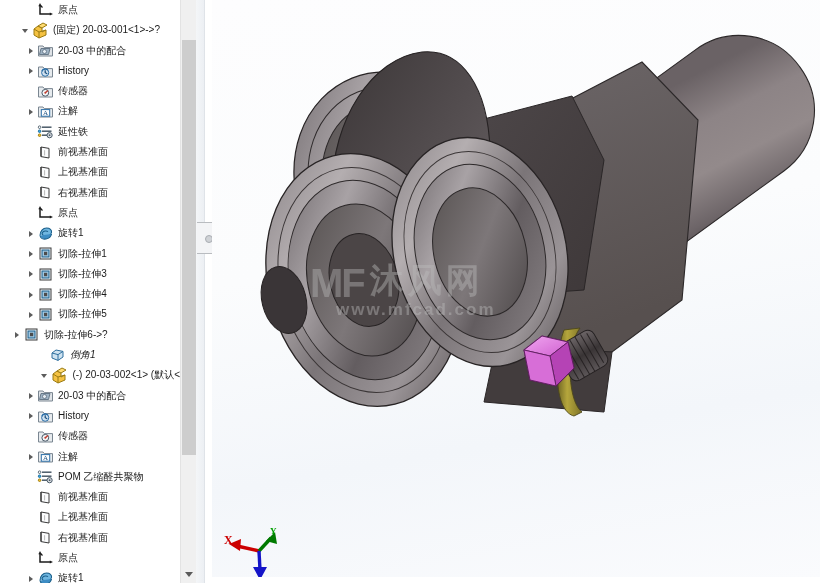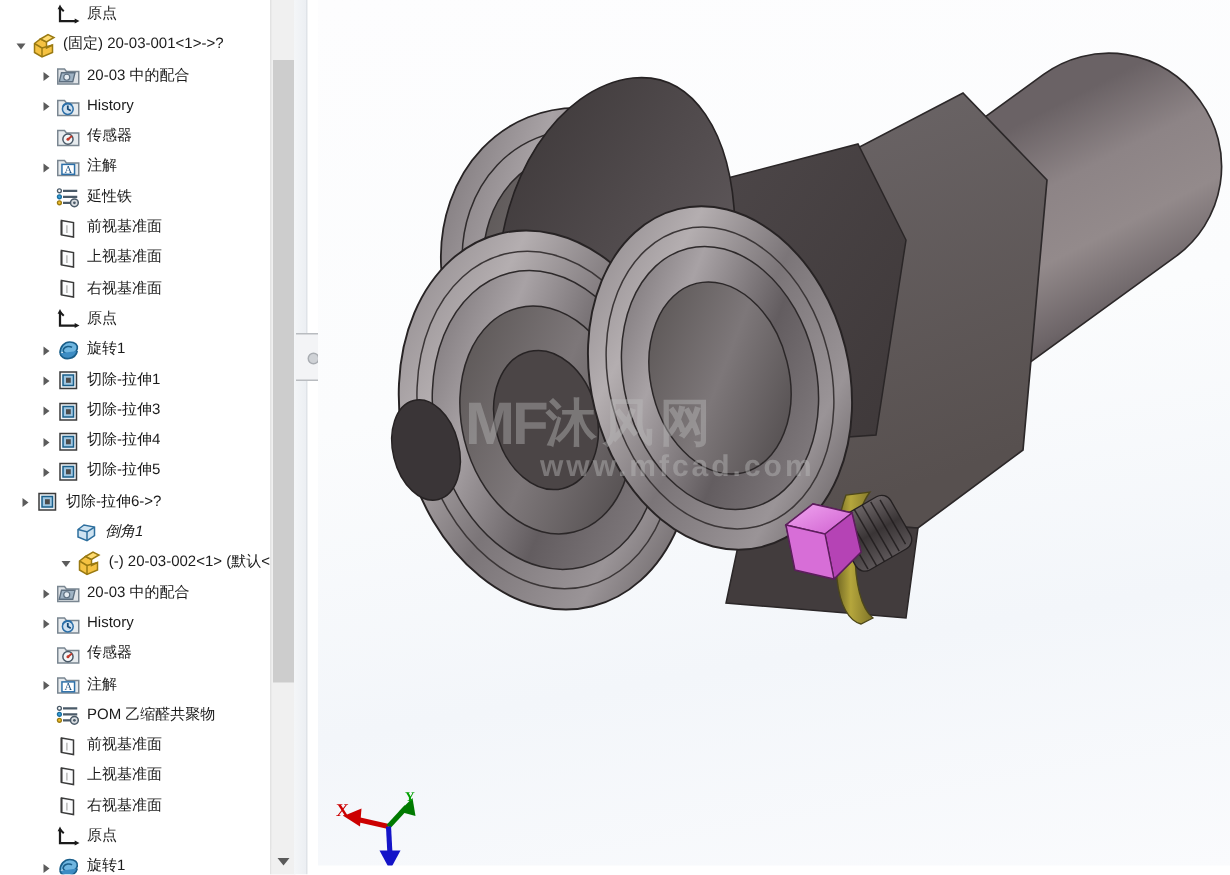--- a/index.html
+++ b/index.html
@@ -89,26 +89,26 @@
     pointer-events:none;opacity:.42;
   }
   #wm-top{
     display:flex;align-items:center;height:42px;
   }
   #wm-mark{
     font-size:40px;font-weight:bold;color:#b9b9b9;line-height:40px;
     font-family:"Liberation Sans",sans-serif;letter-spacing:-2px;
   }
   #wm-cn{
-    font-size:34px;color:#bcbcbc;line-height:40px;
-    font-family:Liberation Serif, serif;letter-spacing:4px;font-weight:bold;
+    font-size:34px;color:#bcbcbc;line-height:40px;margin-left:6px;
+    font-family:Liberation Mono, monospace;letter-spacing:4px;font-weight:bold;
   }
   #wm-url{
-    font-size:20px;color:#bdbdbd;letter-spacing:2px;margin-top:-4px;
-    margin-left:50px;font-family:"Liberation Sans",sans-serif;font-weight:bold;
+    font-size:17px;color:#bdbdbd;letter-spacing:2px;margin-top:-4px;
+    margin-left:26px;font-family:"Liberation Sans",sans-serif;font-weight:bold;
   }
 
   
   #triad{position:absolute;left:3px;top:524px;width:90px;height:59px;}
   #triad svg{display:block;}
 </style>
 </head>
 <body>
 
 <div id="app">
@@ -120,21 +120,21 @@
           <span class="ico">
             <svg viewBox="0 0 17 17">
               <path d="M3 3 L3 12 L14 12" stroke="#1b1b1b" stroke-width="1.5" fill="none"></path>
               <path d="M3 3 L5.5 5.5" stroke="#1b1b1b" stroke-width="1.3"></path>
               <polygon points="3,1 1.4,4.2 4.6,4.2" fill="#1b1b1b"></polygon>
               <polygon points="16,12 12.8,10.4 12.8,13.6" fill="#1b1b1b"></polygon>
             </svg>
           </span>
           <span class="lbl">原点</span>
         </div>
-        <div class="tree-row" style="padding-left: 10px;">
+        <div class="tree-row" style="padding-left: 21px;">
           <span class="twisty open"></span>
           <span class="ico">
             <svg viewBox="0 0 17 17">
               <path d="M2 7 L6 4 L10 6 L10 10 L14 8 L14 13 L7 16 L2 13 Z" fill="#f5c242" stroke="#9a7a12" stroke-width="1"></path>
               <path d="M2 7 L7 10 L7 16" fill="none" stroke="#9a7a12" stroke-width="1"></path>
               <path d="M7 10 L14 8" fill="none" stroke="#9a7a12" stroke-width="1"></path>
               <path d="M6 4 L11 1 L15 3 L10 6 Z" fill="#ffdb70" stroke="#9a7a12" stroke-width="1"></path>
             </svg>
           </span>
           <span class="lbl">(固定) 20-03-001&lt;1&gt;-&gt;?</span>

